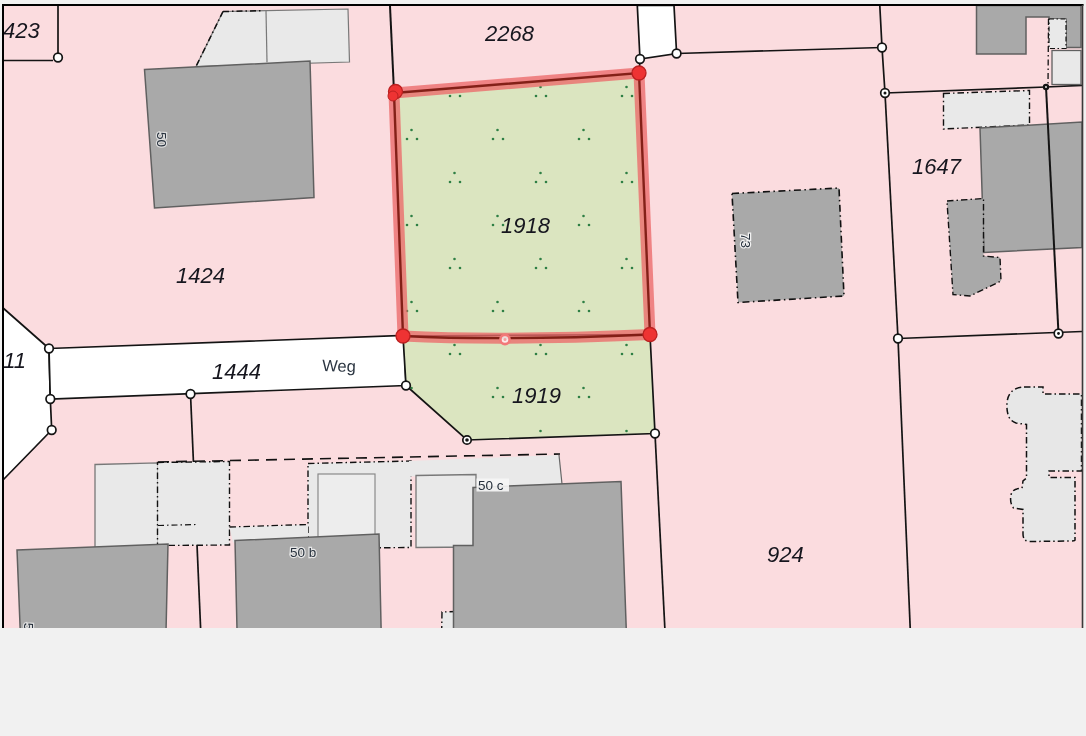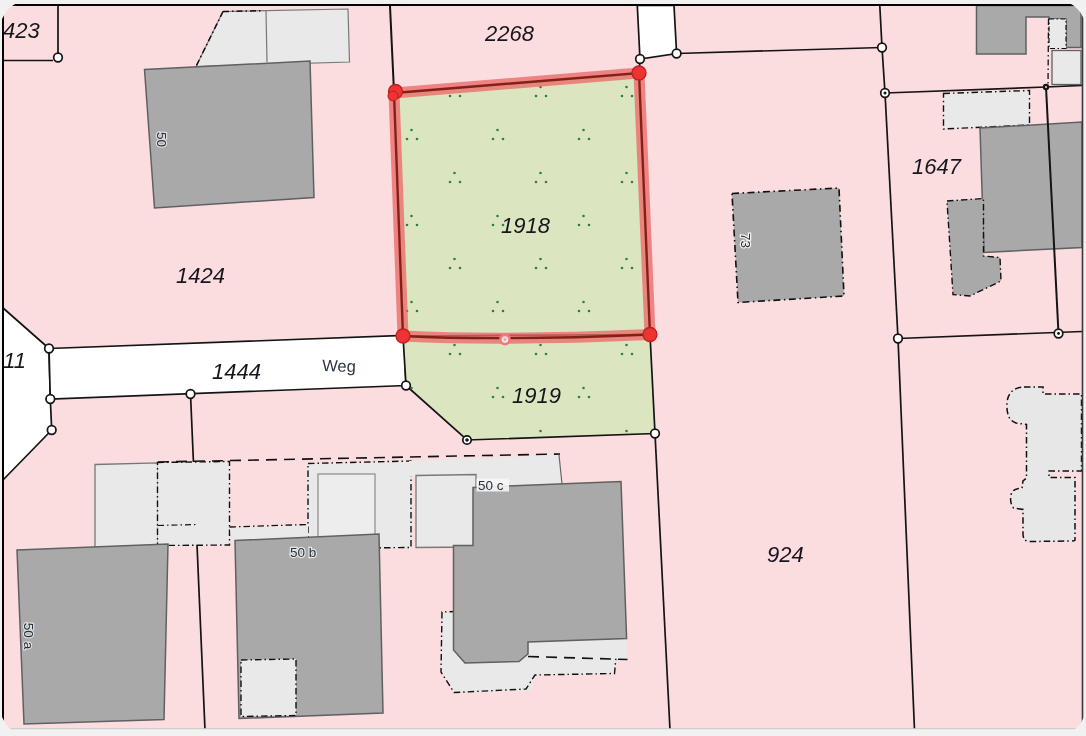--- a/index.html
+++ b/index.html
@@ -1,17 +1,17 @@
 <!DOCTYPE html>
 <html><head>
 <meta charset="utf-8">
 <style>
   html,body{margin:0;padding:0;background:#f1f1f1;}
-  .map{position:relative;width:1086px;height:736px;overflow:hidden;
-       font-family:"Liberation Sans", sans-serif;border-radius:30px;}
+  .map{position:relative;width:1086px;height:628px;overflow:hidden;
+       font-family:"Liberation Sans", sans-serif;}
   svg{display:block}
 </style>
 </head>
 <body>
 <div class="map">
 <svg width="1086" height="736" viewBox="0 0 1086 736">
 <defs>
   <pattern id="gdots" width="86" height="86" patternUnits="userSpaceOnUse" patternTransform="translate(391,114)">
     <g fill="#2e8044">
       <circle cx="20.5" cy="16" r="1.3"></circle>

